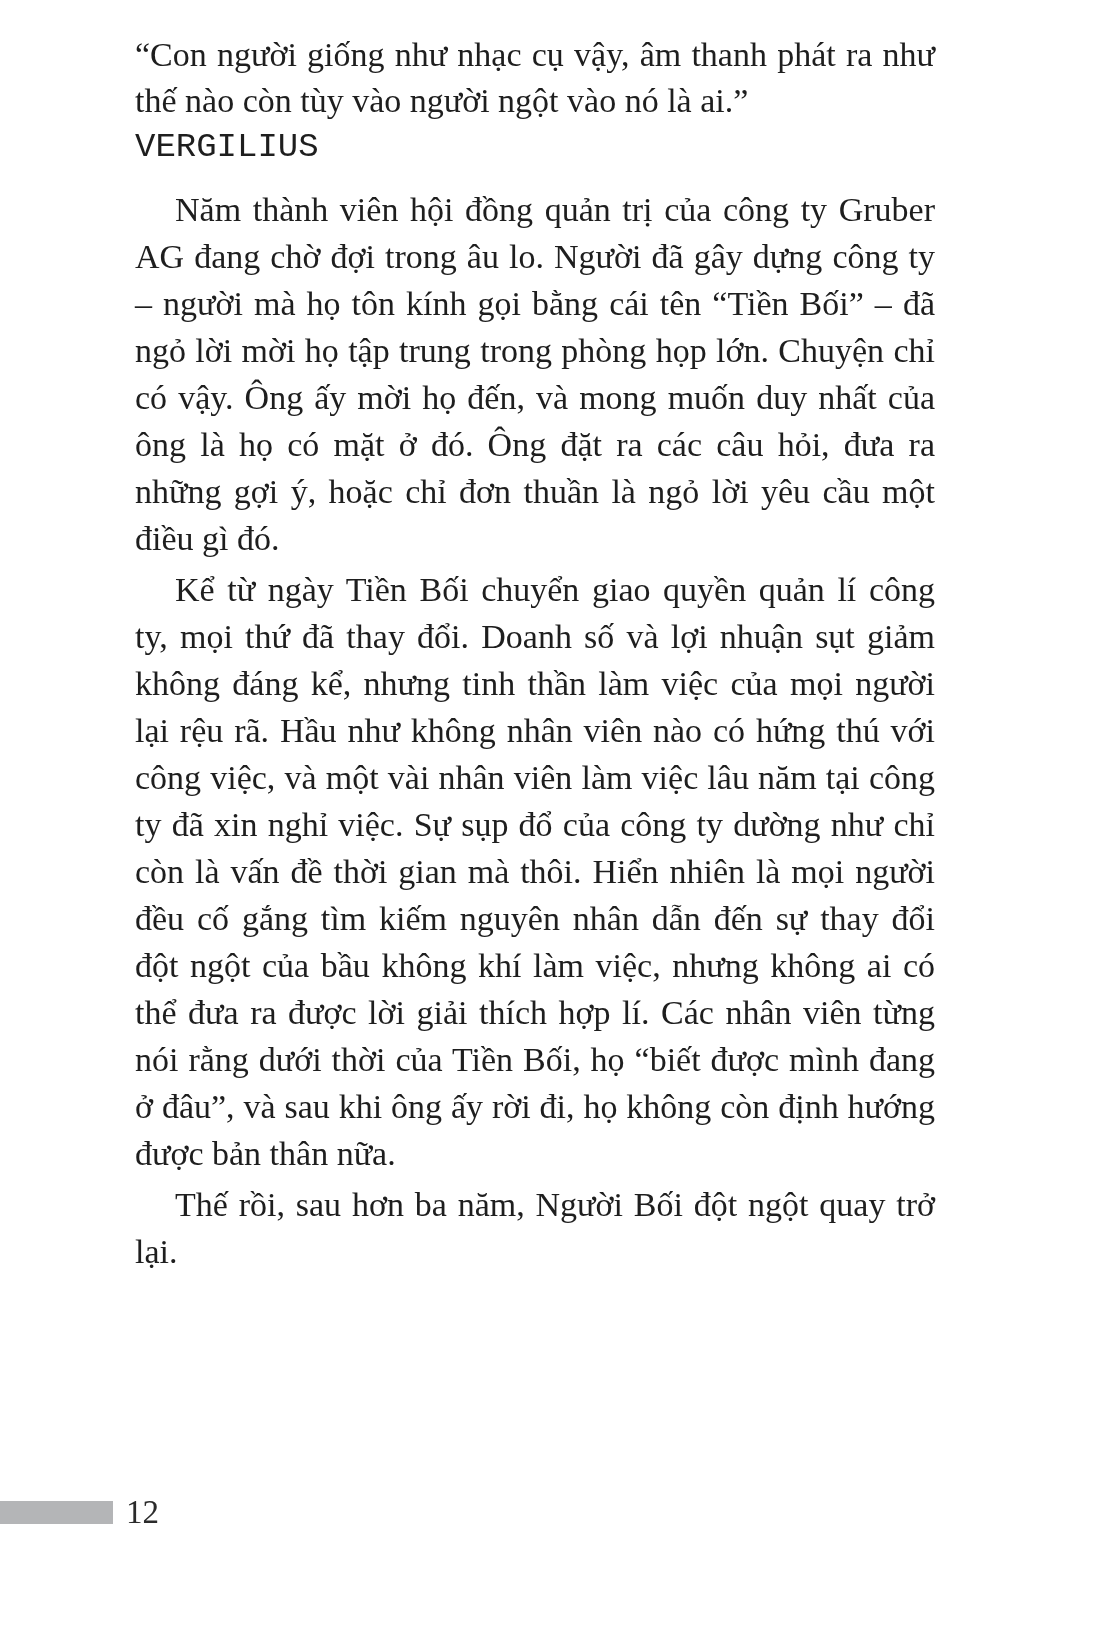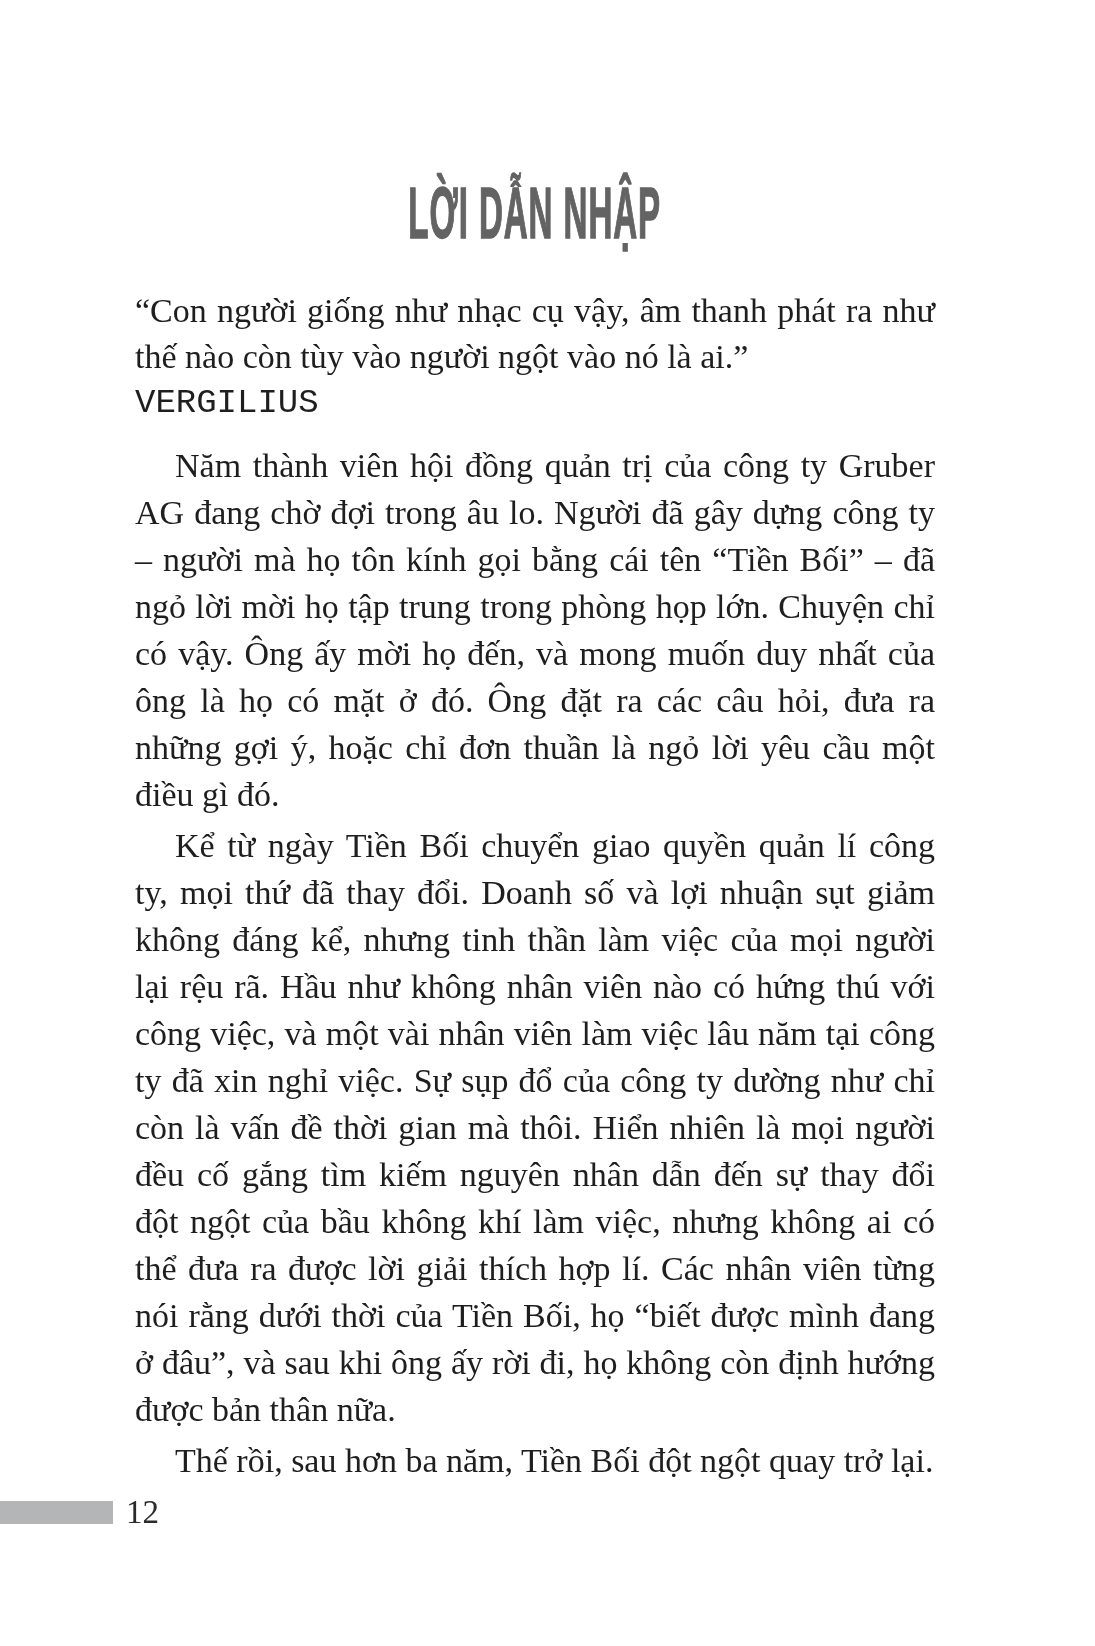--- a/index.html
+++ b/index.html
@@ -91,33 +91,30 @@
     letter-spacing: 1px;
     white-space: nowrap;
   }
 </style>
 </head>
 <body>
 
 <div class="page">
   <div class="content">
 
-    <div class="chapter-title">
-      <span class="condensed">LỜI DẪN NHẬP</span>
-    </div>
 
     <div class="quote-block">
       <div class="quote-text">“Con người giống như nhạc cụ vậy, âm thanh phát ra như thế nào còn tùy vào người ngột vào nó là ai.”</div>
       <div class="quote-author">VERGILIUS</div>
     </div>
 
     <div class="body-text">
       <p>Năm thành viên hội đồng quản trị của công ty Gruber AG đang chờ đợi trong âu lo. Người đã gây dựng công ty – người mà họ tôn kính gọi bằng cái tên “Tiền Bối” – đã ngỏ lời mời họ tập trung trong phòng họp lớn. Chuyện chỉ có vậy. Ông ấy mời họ đến, và mong muốn duy nhất của ông là họ có mặt ở đó. Ông đặt ra các câu hỏi, đưa ra những gợi ý, hoặc chỉ đơn thuần là ngỏ lời yêu cầu một điều gì đó.</p>
       <p>Kể từ ngày Tiền Bối chuyển giao quyền quản lí công ty, mọi thứ đã thay đổi. Doanh số và lợi nhuận sụt giảm không đáng kể, nhưng tinh thần làm việc của mọi người lại rệu rã. Hầu như không nhân viên nào có hứng thú với công việc, và một vài nhân viên làm việc lâu năm tại công ty đã xin nghỉ việc. Sự sụp đổ của công ty dường như chỉ còn là vấn đề thời gian mà thôi. Hiển nhiên là mọi người đều cố gắng tìm kiếm nguyên nhân dẫn đến sự thay đổi đột ngột của bầu không khí làm việc, nhưng không ai có thể đưa ra được lời giải thích hợp lí. Các nhân viên từng nói rằng dưới thời của Tiền Bối, họ “biết được mình đang ở đâu”, và sau khi ông ấy rời đi, họ không còn định hướng được bản thân nữa.</p>
-      <p>Thế rồi, sau hơn ba năm, Tiền Bối đột ngột quay trở lại.</p>
+      <p>Thế rồi, sau hơn ba năm, Người Bối đột ngột quay trở lại.</p>
     </div>
 
   </div>
 
   <div class="footer">
     <div class="footer-bar"></div>
     <div class="footer-page">12</div>
   </div>
 </div>
 

